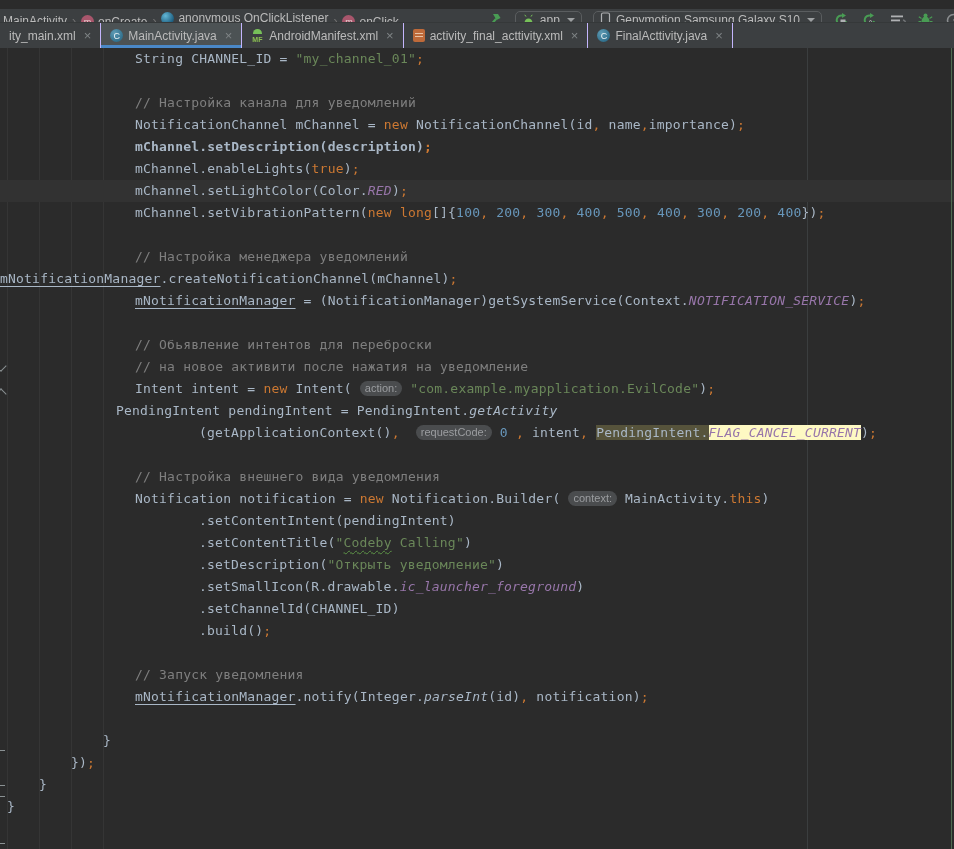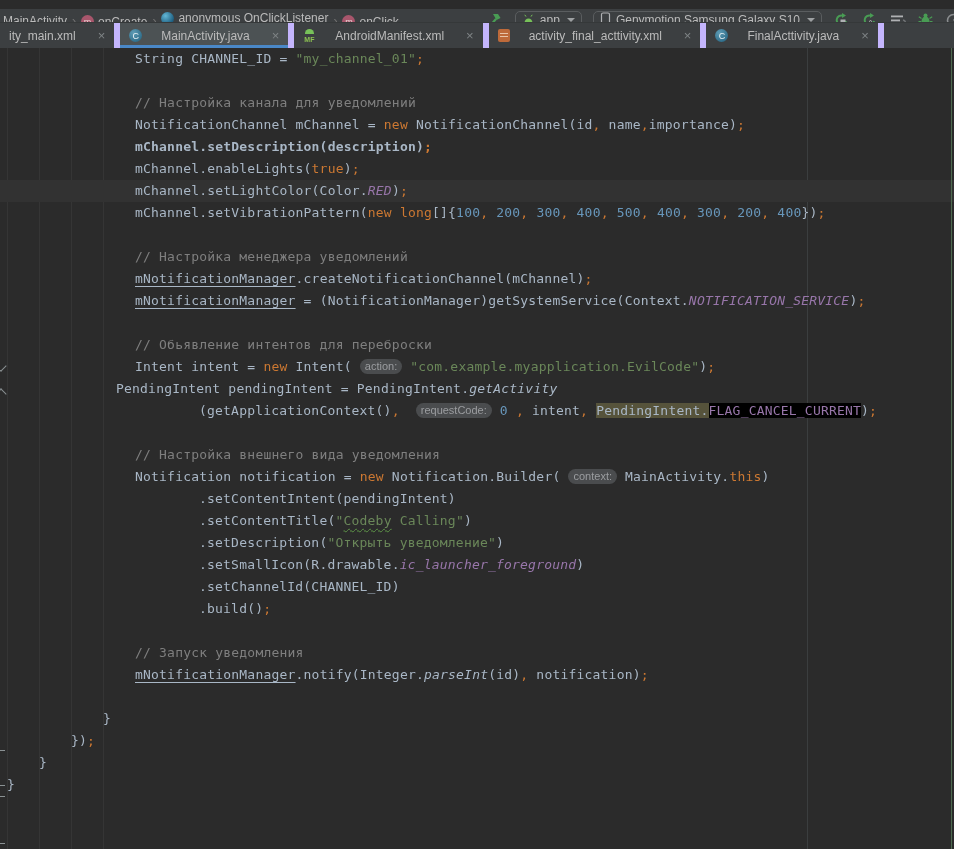--- a/index.html
+++ b/index.html
@@ -15,21 +15,21 @@
   .bc-ico.anonymous-class{background:radial-gradient(circle at 35% 30%,#63B7D6 0%,#1E5E7F 70%);}
   #topbar .right{margin-left:auto;display:flex;align-items:center;gap:11px;padding-right:0;}
   .combo{display:flex;align-items:center;gap:5px;border:1px solid #5A5D5F;border-radius:5px;
     height:17px;padding:0 6px;background:#3C3F41;}
   .caret{width:0;height:0;border-left:4px solid transparent;border-right:4px solid transparent;
     border-top:4px solid #9DA0A2;margin-left:2px;}
   .tico{width:17px;height:17px;display:inline-block;}
   
   #tabbar{position:absolute;left:0;top:22px;width:954px;height:26px;background:#3C3F41;
     display:flex;align-items:stretch;color:#BBBBBB;font-size:12px;border-top:1px solid #353839;box-sizing:border-box;}
-  .tab{position:relative;display:flex;align-items:center;gap:19px;padding:0 9px;border-right:6px solid #c4b5fd;cursor:default;white-space:nowrap;}
+  .tab{position:relative;display:flex;align-items:center;gap:5px;padding:0 9px;border-right:1px solid #c4b5fd;cursor:default;white-space:nowrap;}
   .tab.active{background:#4C5254;}
   .tab .tab-underline{display:none;}
   .tab.active .tab-underline{display:block;position:absolute;left:0;right:0;bottom:0;height:3px;background:#4A88C7;}
   .tab-close{color:#7F8486;font-size:13px;margin-left:3px;}
   .ic-class{width:13px;height:13px;border-radius:50%;background:radial-gradient(circle at 35% 30%,#5E9BB4 0%,#2F6E8B 75%);
     color:#EAF2F5;font-size:9px;display:inline-flex;align-items:center;justify-content:center;}
   .ic-manifest{width:13px;height:13px;position:relative;background:#3C3F41;}
   .ic-manifest .dome{position:absolute;left:2px;top:0;width:9px;height:5px;border-radius:5px 5px 0 0;background:#77C159;}
   .ic-manifest .mf{position:absolute;left:1px;bottom:-1px;font-size:7px;font-weight:bold;color:#8CC152;letter-spacing:0;}
   .ic-xmlfile{width:12px;height:13px;border-radius:2px;background:#BE6A3A;position:relative;}
@@ -48,21 +48,21 @@
   .sg-s{color:#6A8759}
   .sg-k{color:#CC7832}
   .sg-p{color:#CC7832}
   .sg-n{color:#6897BB}
   .sg-f{color:#9876AA;font-style:italic}
   .sg-i{color:#A9B7C6;font-style:italic}
   .sg-u{color:#A9B7C6;text-decoration:underline;text-underline-offset:3px;text-decoration-thickness:1px;}
   .sg-w{color:#6A8759;text-decoration:underline;text-decoration-style:wavy;text-decoration-color:#5C9246;
     text-decoration-thickness:1px;text-underline-offset:3px;}
   .sg-dh{color:#A9B7C6;background:#56533B}
-  .sg-fh{color:#9876AA;background:#000000}
+  .sg-fh{color:#9876AA;font-style:italic;background:#fef9c3}
   .sg-h{display:inline-block;background:#4A4C4E;color:#9B9DA0;border-radius:8px;height:15px;line-height:15px;
     padding:0 5px;font-size:11px;font-family:"Liberation Sans",sans-serif;letter-spacing:0;
     vertical-align:1px;}
   
   .fold{position:absolute;left:-3px;width:7px;height:7px;border-right:1.5px solid #8A9193;border-bottom:1.5px solid #8A9193;}
   .fold.down{transform:rotate(45deg);}
   .fold.up{transform:rotate(-135deg);}
   .foldb{position:absolute;left:-2px;width:6px;height:9px;border-left:1.5px solid #8A9193;}
   .foldb.top{border-top:1.5px solid #8A9193;}
   .foldb.bot{border-bottom:1.5px solid #8A9193;}
@@ -201,24 +201,25 @@
       <div class="line" style="padding-left: 135px;"><span class="sg-d">String CHANNEL_ID = </span><span class="sg-s">"my_channel_01"</span><span class="sg-p">;</span></div>
       <div class="line" style="padding-left: 7px;"></div>
       <div class="line" style="padding-left: 135px;"><span class="sg-c">// Настройка канала для уведомлений</span></div>
       <div class="line" style="padding-left: 135px;"><span class="sg-d">NotificationChannel mChannel = </span><span class="sg-k">new</span><span class="sg-d"> NotificationChannel(id</span><span class="sg-p">,</span><span class="sg-d"> name</span><span class="sg-p">,</span><span class="sg-d">importance)</span><span class="sg-p">;</span></div>
       <div class="line" style="padding-left: 135px; font-weight: bold;"><span class="sg-d">mChannel.setDescription(description)</span><span class="sg-p">;</span></div>
       <div class="line" style="padding-left: 135px;"><span class="sg-d">mChannel.enableLights(</span><span class="sg-k">true</span><span class="sg-d">)</span><span class="sg-p">;</span></div>
       <div class="line" style="padding-left: 135px;"><span class="sg-d">mChannel.setLightColor(Color.</span><span class="sg-f">RED</span><span class="sg-d">)</span><span class="sg-p">;</span></div>
       <div class="line" style="padding-left: 135px;"><span class="sg-d">mChannel.setVibrationPattern(</span><span class="sg-k">new</span><span class="sg-d"> </span><span class="sg-k">long</span><span class="sg-d">[]{</span><span class="sg-n">100</span><span class="sg-p">,</span><span class="sg-d"> </span><span class="sg-n">200</span><span class="sg-p">,</span><span class="sg-d"> </span><span class="sg-n">300</span><span class="sg-p">,</span><span class="sg-d"> </span><span class="sg-n">400</span><span class="sg-p">,</span><span class="sg-d"> </span><span class="sg-n">500</span><span class="sg-p">,</span><span class="sg-d"> </span><span class="sg-n">400</span><span class="sg-p">,</span><span class="sg-d"> </span><span class="sg-n">300</span><span class="sg-p">,</span><span class="sg-d"> </span><span class="sg-n">200</span><span class="sg-p">,</span><span class="sg-d"> </span><span class="sg-n">400</span><span class="sg-d">})</span><span class="sg-p">;</span></div>
       <div class="line" style="padding-left: 7px;"></div>
       <div class="line" style="padding-left: 135px;"><span class="sg-c">// Настройка менеджера уведомлений</span></div>
-      <div class="line" style="padding-left: 135px;"><span class="sg-u">mNotificationManager</span><span class="sg-d">.createNotificationChannel(mChannel)</span><span class="sg-p">;</span></div>
+      <div class="line" style=""><span class="sg-u">mNotificationManager</span><span class="sg-d">.createNotificationChannel(mChannel)</span><span class="sg-p">;</span></div>
       <div class="line" style="padding-left: 135px;"><span class="sg-u">mNotificationManager</span><span class="sg-d"> = (NotificationManager)getSystemService(Context.</span><span class="sg-f">NOTIFICATION_SERVICE</span><span class="sg-d">)</span><span class="sg-p">;</span></div>
       <div class="line" style="padding-left: 7px;"></div>
       <div class="line" style="padding-left: 135px;"><span class="sg-c">// Обьявление интентов для переброски</span></div>
+      <div class="line" style="padding-left: 135px;"><span class="sg-c">// на новое активити после нажатия на уведомление</span></div>
       <div class="line" style="padding-left: 135px;"><span class="sg-d">Intent intent = </span><span class="sg-k">new</span><span class="sg-d"> Intent( </span><span class="sg-h">action:</span><span class="sg-d"> </span><span class="sg-s">"com.example.myapplication.EvilCode"</span><span class="sg-d">)</span><span class="sg-p">;</span></div>
       <div class="line" style="padding-left: 116px;"><span class="sg-d">PendingIntent pendingIntent = PendingIntent.</span><span class="sg-i">getActivity</span></div>
       <div class="line" style="padding-left: 199px;"><span class="sg-d">(getApplicationContext()</span><span class="sg-p">,</span><span class="sg-d">  </span><span class="sg-h">requestCode:</span><span class="sg-d"> </span><span class="sg-n">0</span><span class="sg-d"> </span><span class="sg-p">,</span><span class="sg-d"> intent</span><span class="sg-p">,</span><span class="sg-d"> </span><span class="sg-dh">PendingIntent.</span><span class="sg-fh">FLAG_CANCEL_CURRENT</span><span class="sg-d">)</span><span class="sg-p">;</span></div>
       <div class="line" style="padding-left: 7px;"></div>
       <div class="line" style="padding-left: 135px;"><span class="sg-c">// Настройка внешнего вида уведомления</span></div>
       <div class="line" style="padding-left: 135px;"><span class="sg-d">Notification notification = </span><span class="sg-k">new</span><span class="sg-d"> Notification.Builder( </span><span class="sg-h">context:</span><span class="sg-d"> MainActivity.</span><span class="sg-k">this</span><span class="sg-d">)</span></div>
       <div class="line" style="padding-left: 199px;"><span class="sg-d">.setContentIntent(pendingIntent)</span></div>
       <div class="line" style="padding-left: 199px;"><span class="sg-d">.setContentTitle(</span><span class="sg-s">"</span><span class="sg-w">Codeby</span><span class="sg-s"> Calling"</span><span class="sg-d">)</span></div>
       <div class="line" style="padding-left: 199px;"><span class="sg-d">.setDescription(</span><span class="sg-s">"Открыть уведомление"</span><span class="sg-d">)</span></div>
       <div class="line" style="padding-left: 199px;"><span class="sg-d">.setSmallIcon(R.drawable.</span><span class="sg-f">ic_launcher_foreground</span><span class="sg-d">)</span></div>

